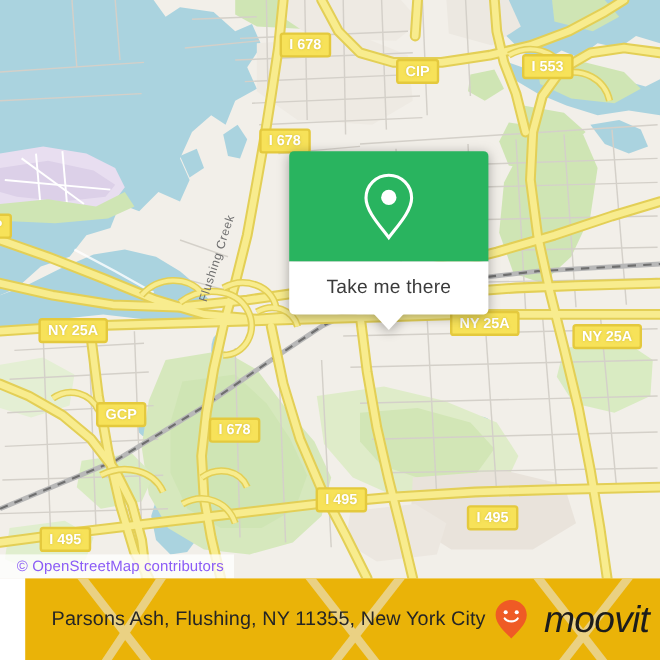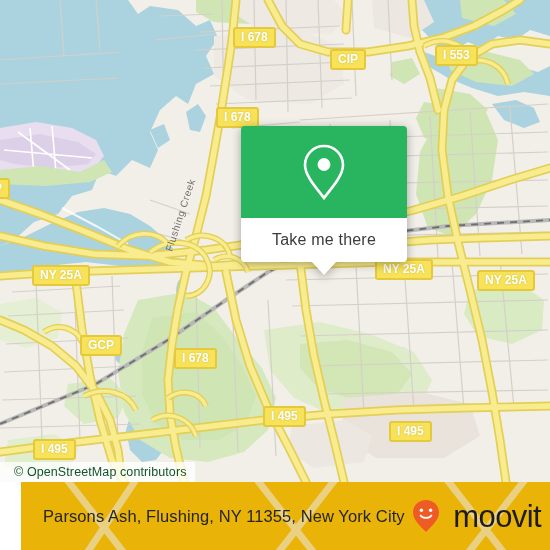--- a/index.html
+++ b/index.html
@@ -11,21 +11,21 @@
   #app{position:relative;width:550px;height:550px;overflow:hidden;background:#fff;}
 
   
   #map{position:absolute;left:0;top:0;width:550px;height:482px;overflow:hidden;background:#f2efe9;}
   #map svg{position:absolute;left:0;top:0;}
 
   
   .attrib{
     position:absolute;left:0;bottom:0;
     background:rgba(255,255,255,0.78);
-    font-size:12.5px;color:#14532d;
+    font-size:12.5px;color:#8b5cf6;
     padding:3px 8px 3px 14px;
     letter-spacing:.1px;
     white-space:nowrap;
   }
 
   
   .popup{
     position:absolute;left:193px;top:126px;width:166px;
     border-radius:4px;
     filter:drop-shadow(0 2px 5px rgba(0,0,0,.33));
@@ -57,21 +57,21 @@
   .footer{
     position:absolute;left:0;top:482px;width:536px;height:68px;
     background:#eab308;overflow:hidden;margin-left:21px;
   }
   .footer .addr{
     position:absolute;left:22px;top:50%;transform:translateY(-50%);
     font-size:16.5px;color:#252525;letter-spacing:.1px;white-space:nowrap;
   }
   .footer .brand{
     position:absolute;right:16px;top:50%;transform:translateY(-50%);
-    display:flex;align-items:center;gap:12px;
+    display:flex;align-items:center;gap:12px;font-style:italic;
   }
   .brand-word{
     font-size:31px;color:#1c1c1c;letter-spacing:-0.6px;line-height:1;
   }
   .wm{position:absolute;left:0;top:0;width:550px;height:68px;opacity:.55;}
 </style>
 </head>
 <body>
 
 <div id="app">

